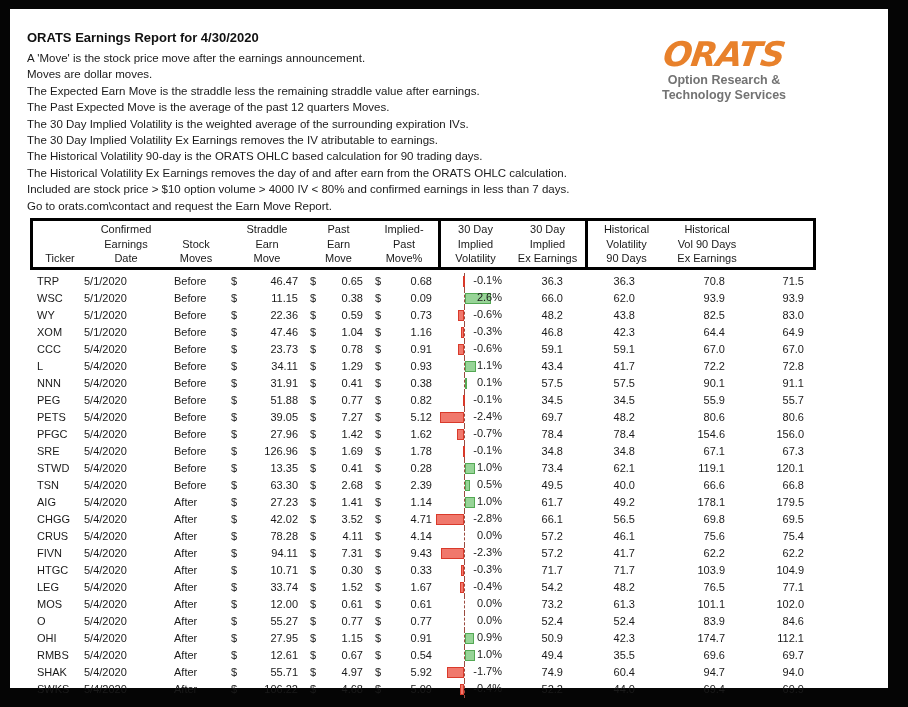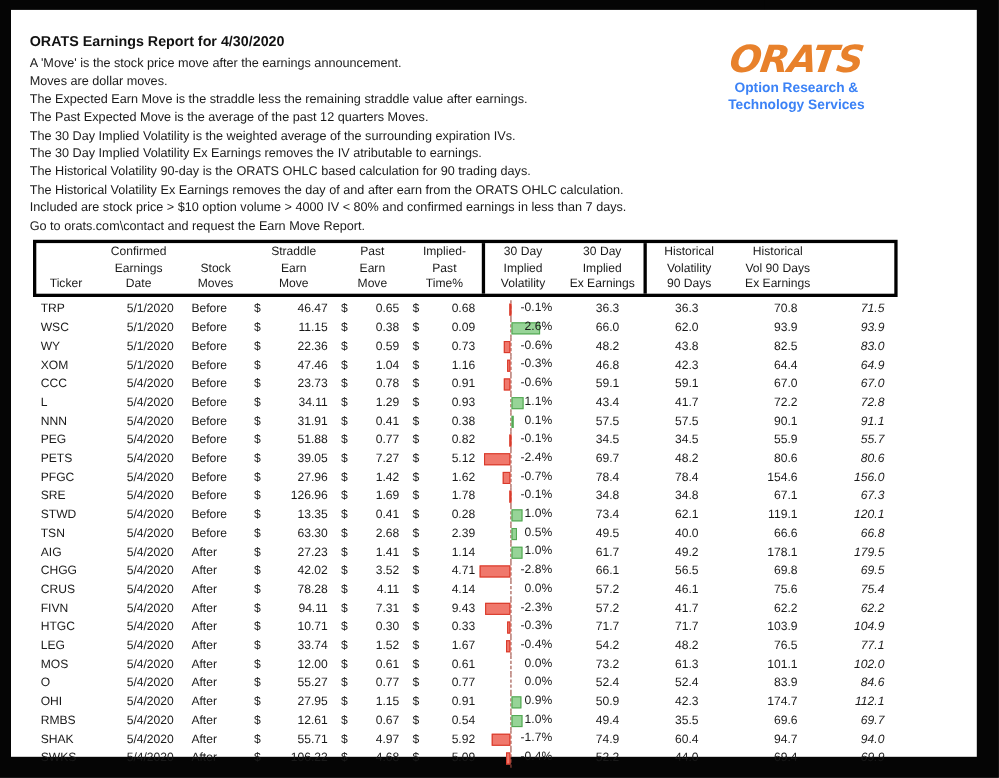--- a/index.html
+++ b/index.html
@@ -6,48 +6,48 @@
   .frame{position:relative;width:908px;height:707px;background:#050505;overflow:hidden;}
   .notch{position:absolute;top:0;left:390px;width:305px;height:13px;background:#050505;}
   .page{position:absolute;left:10px;top:9px;width:878px;height:679px;background:#ffffff;
         font-family:"Liberation Sans",sans-serif;color:#1a1a1a;}
   .content{padding:21px 0 0 17px;position:relative;}
   .title{font-size:13px;font-weight:bold;margin:0 0 5px 0;color:#111;}
   .desc div{font-size:11.5px;line-height:16.4px;white-space:nowrap;}
   .logo-block{position:absolute;top:28px;right:88px;width:152px;text-align:center;}
   .logo-text{font-size:34px;font-weight:bold;font-style:italic;letter-spacing:-1px;
              transform:skewX(-8deg);line-height:34px;font-family:"DejaVu Sans",sans-serif;}
-  .logo-tag{font-size:12.5px;font-weight:bold;color:#3b82f6;line-height:14.5px;margin-top:2px;}
+  .logo-tag{font-size:12.5px;font-weight:bold;color:#737373;line-height:14.5px;margin-top:2px;}
   .table-wrap{margin-top:4px;margin-left:3px;width:786px;}
   .grid{display:grid;grid-template-columns:54px 78px 62px 80px 63px 68px 72px 75px 80px 84px 70px;}
   .thead{border:3px solid #000;box-sizing:border-box;width:786px;}
   .hcol{font-size:11px;line-height:14.5px;text-align:center;padding:1px 0;
         display:flex;flex-direction:column;justify-content:flex-end;}
   .hcol.c-div{border-left:3px solid #000;}
   .tbody{margin-top:3px;}
   .trow{height:17px;align-items:center;font-size:11px;}
   .cell{white-space:nowrap;overflow:visible;}
   .c-ticker{padding-left:7px;text-align:left;}
-  .c-date{text-align:right;padding-right:4px;}
+  .c-date{text-align:left;padding-right:4px;}
   .c-ann{padding-left:12px;text-align:left;}
   .c-money{display:flex;justify-content:space-between;}
   .c-price{padding-left:7px;padding-right:6px;}
   .c-strad{padding-left:6px;padding-right:4px;}
   .c-past{padding-left:8px;padding-right:3px;}
   .c-move{position:relative;height:17px;}
   .c-move .axis{position:absolute;left:29px;top:0;bottom:0;border-left:1px dashed #9a4a3f;}
   .c-move .bar{position:absolute;top:3px;height:11px;box-sizing:border-box;}
   .c-move .bar.pos{background:#97d497;border:1px solid #54a854;}
   .c-move .bar.neg{background:#f0786c;border:1px solid #d93a2b;}
   .c-move .pct{position:absolute;right:5px;top:1px;}
   .c-num{text-align:right;}
   .c-iv{padding-right:19px;}
   .c-ivex{padding-right:27px;}
   .c-hv{padding-right:21px;}
-  .c-hvex{padding-right:12px;font-style:italic;}
+  .c-hvex{padding-right:12px;}
 </style>
 </head>
 <body>
 
 <div class="frame">
   <div class="notch"></div>
   <div class="page">
     <div class="content">
       <h1 class="title">ORATS Earnings Report for 4/30/2020</h1>
       <div class="desc" id="desc">
@@ -92,21 +92,21 @@
               <div class="hl">Move</div>
             </div>
             <div class="hcol">
               <div class="hl">Past</div>
               <div class="hl">Earn</div>
               <div class="hl">Move</div>
             </div>
             <div class="hcol">
               <div class="hl">Implied-</div>
               <div class="hl">Past</div>
-              <div class="hl">Time%</div>
+              <div class="hl">Move%</div>
             </div>
             <div class="hcol c-div">
               <div class="hl">30 Day</div>
               <div class="hl">Implied</div>
               <div class="hl">Volatility</div>
             </div>
             <div class="hcol">
               <div class="hl">30 Day</div>
               <div class="hl">Implied</div>
               <div class="hl">Ex Earnings</div>

